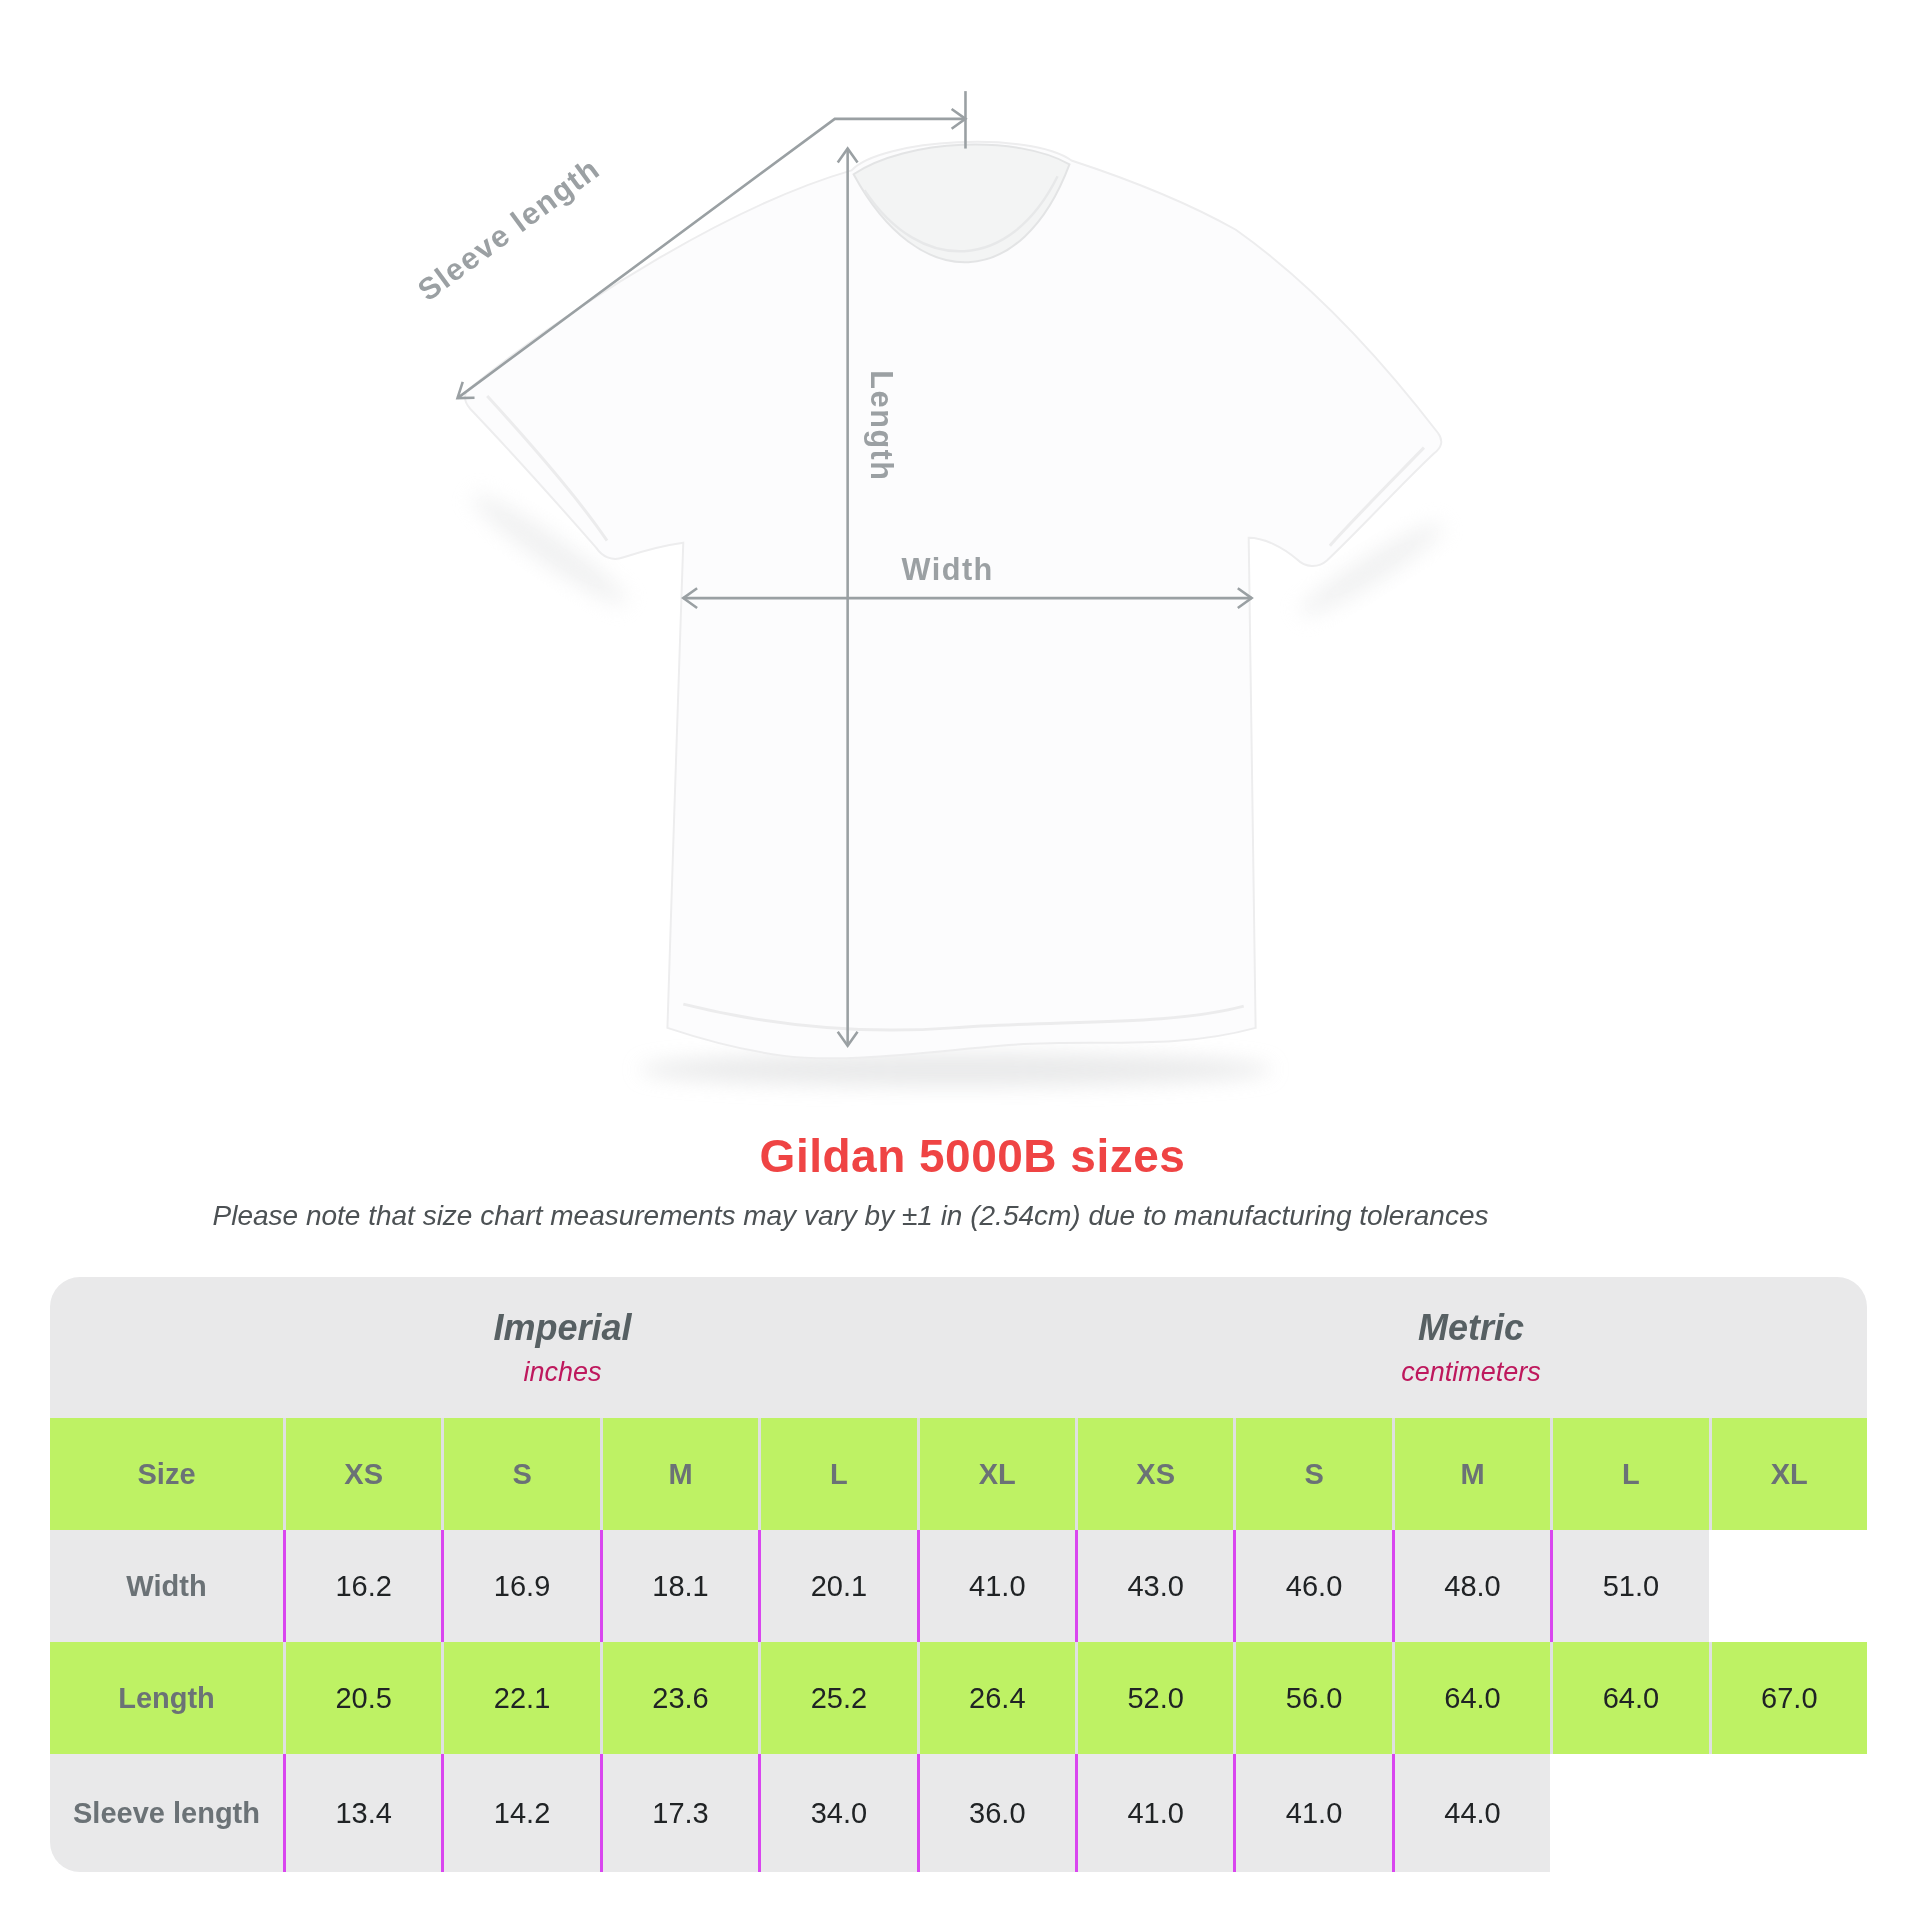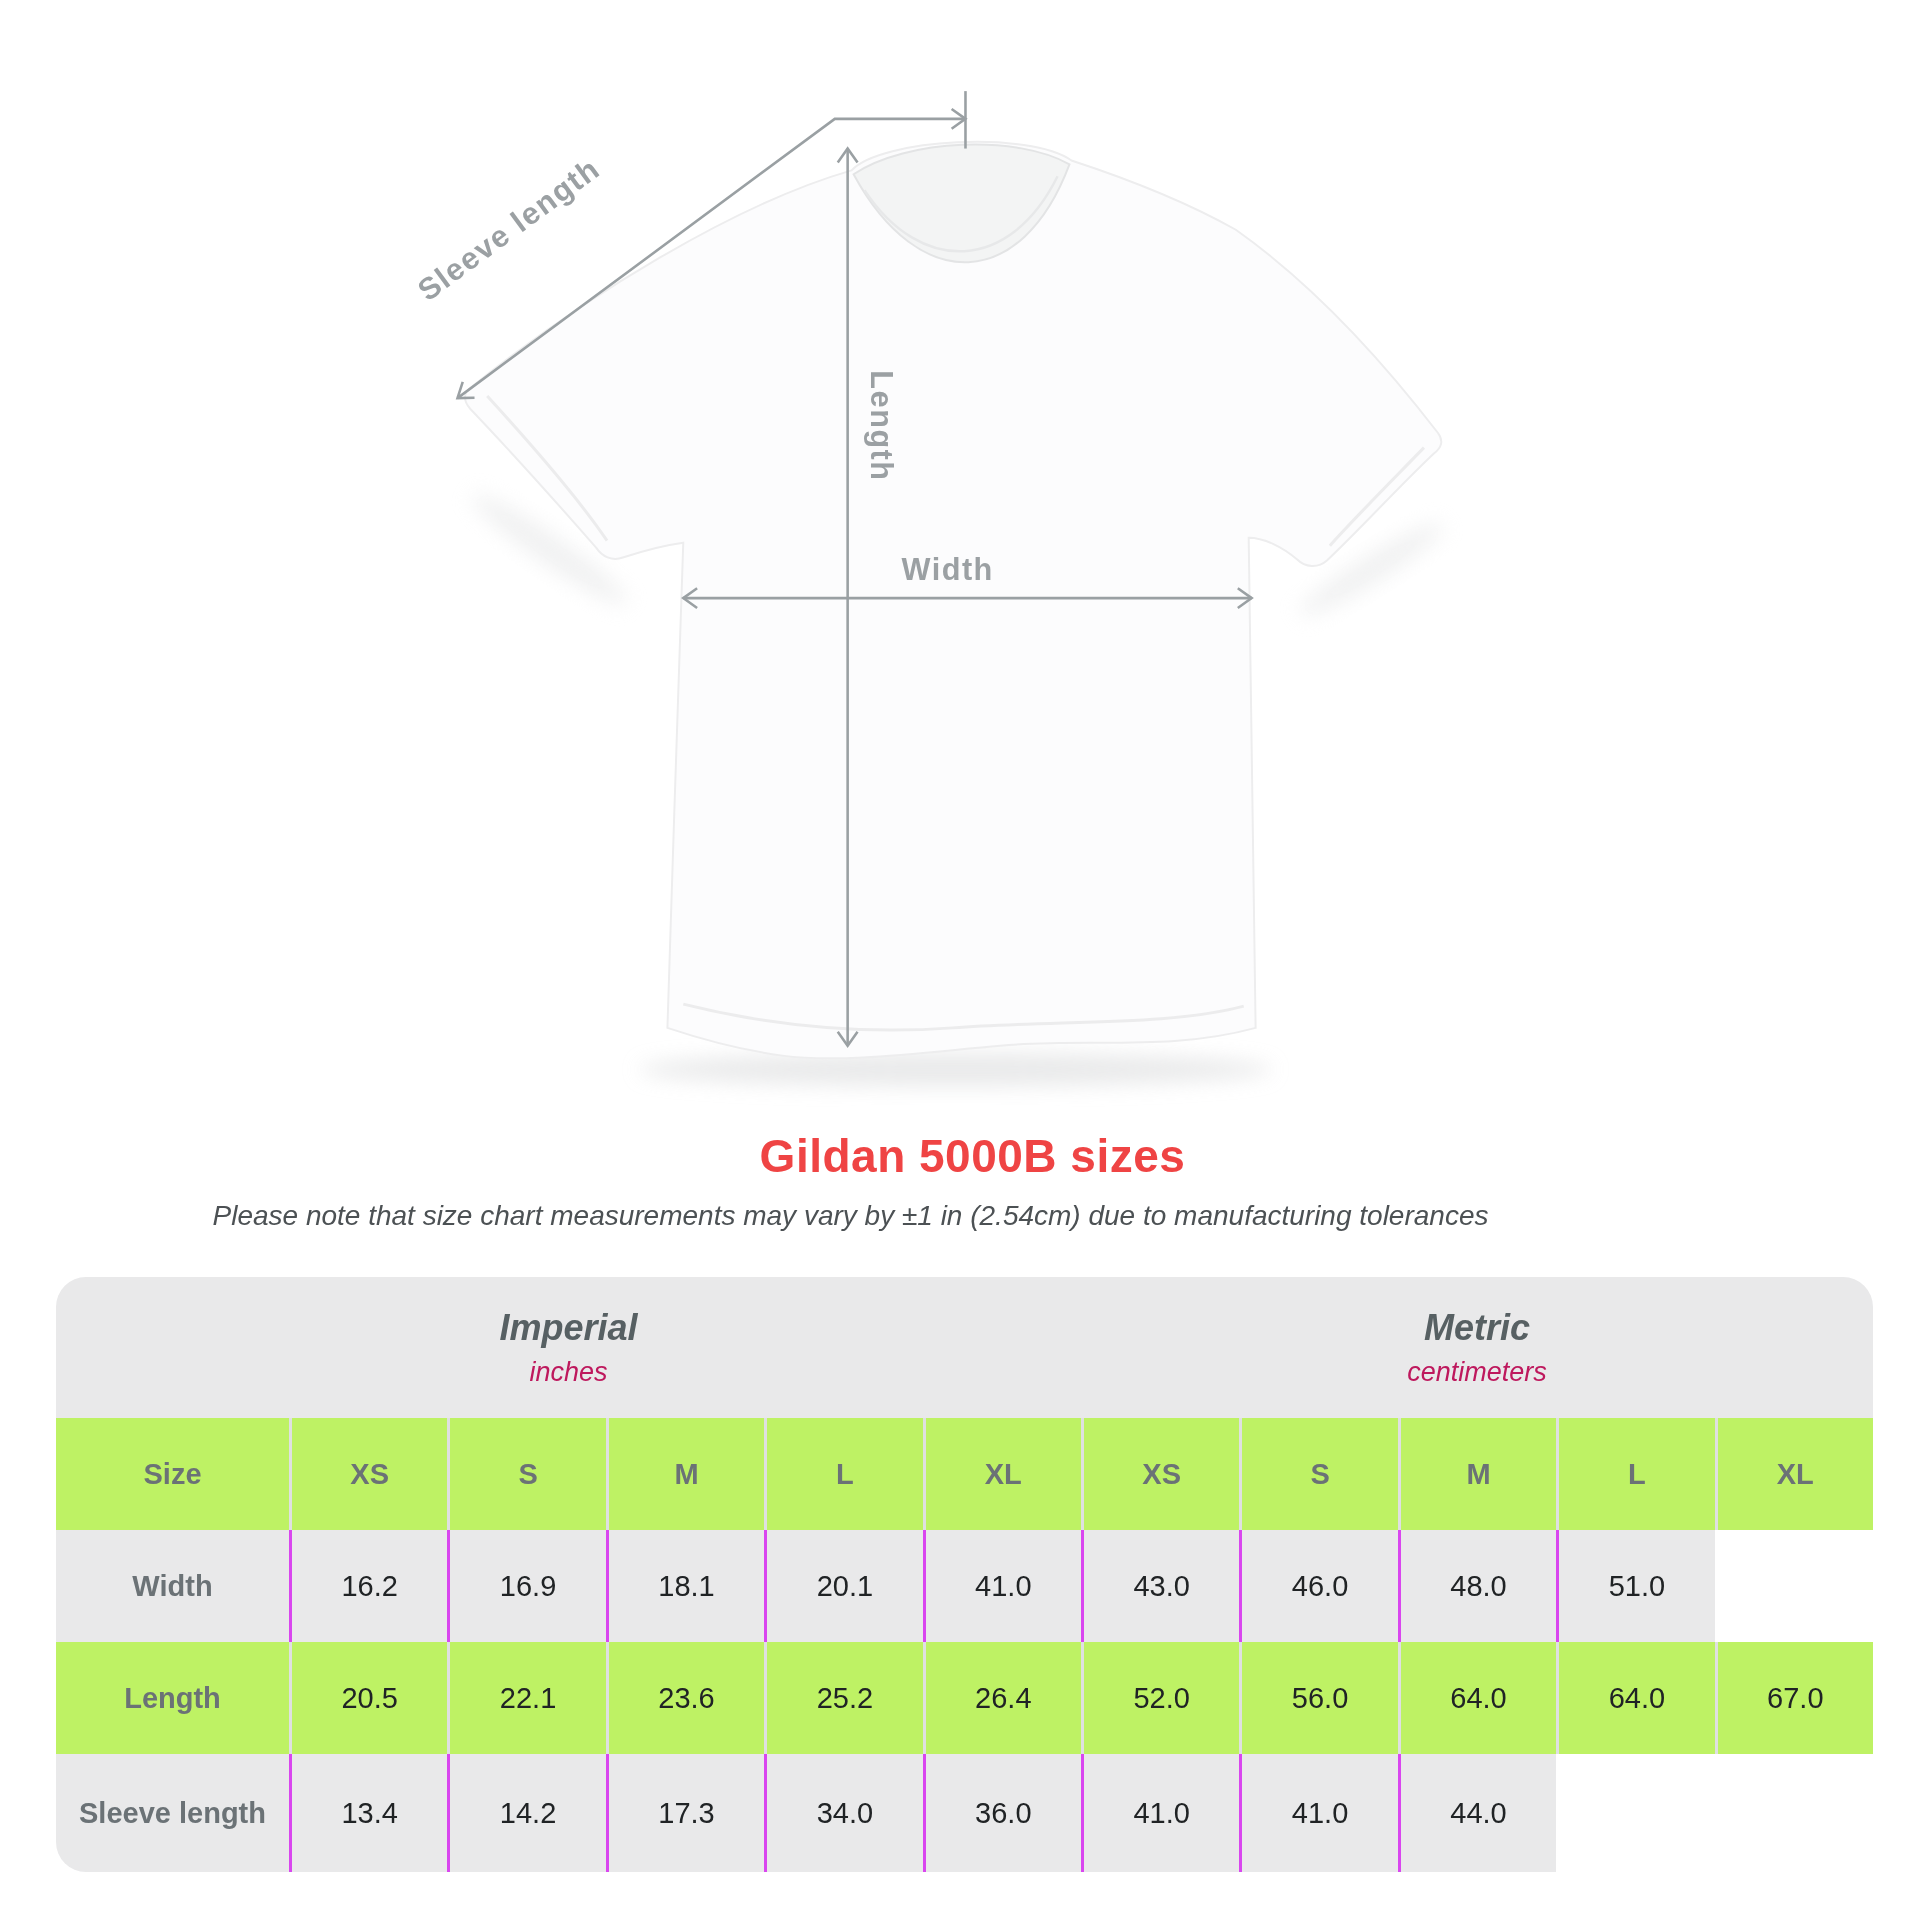--- a/index.html
+++ b/index.html
@@ -42,21 +42,21 @@
     text-align: center;
     font-size: 28px;
     font-style: italic;
     color: #4c5154;
     padding-left: 44px;
   }
 
   
   .size-table {
     position: absolute;
-    left: 56px; top: 1277px;
+    left: 50px; top: 1277px;
     width: 1817px;
     border-radius: 30px;
     overflow: hidden;
   }
   .unit-band { display: flex; background: #e9e9ea; height: 141px; }
   .band-sec {
     display: flex; flex-direction: column;
     align-items: center; justify-content: center;
     gap: 8px;
   }

